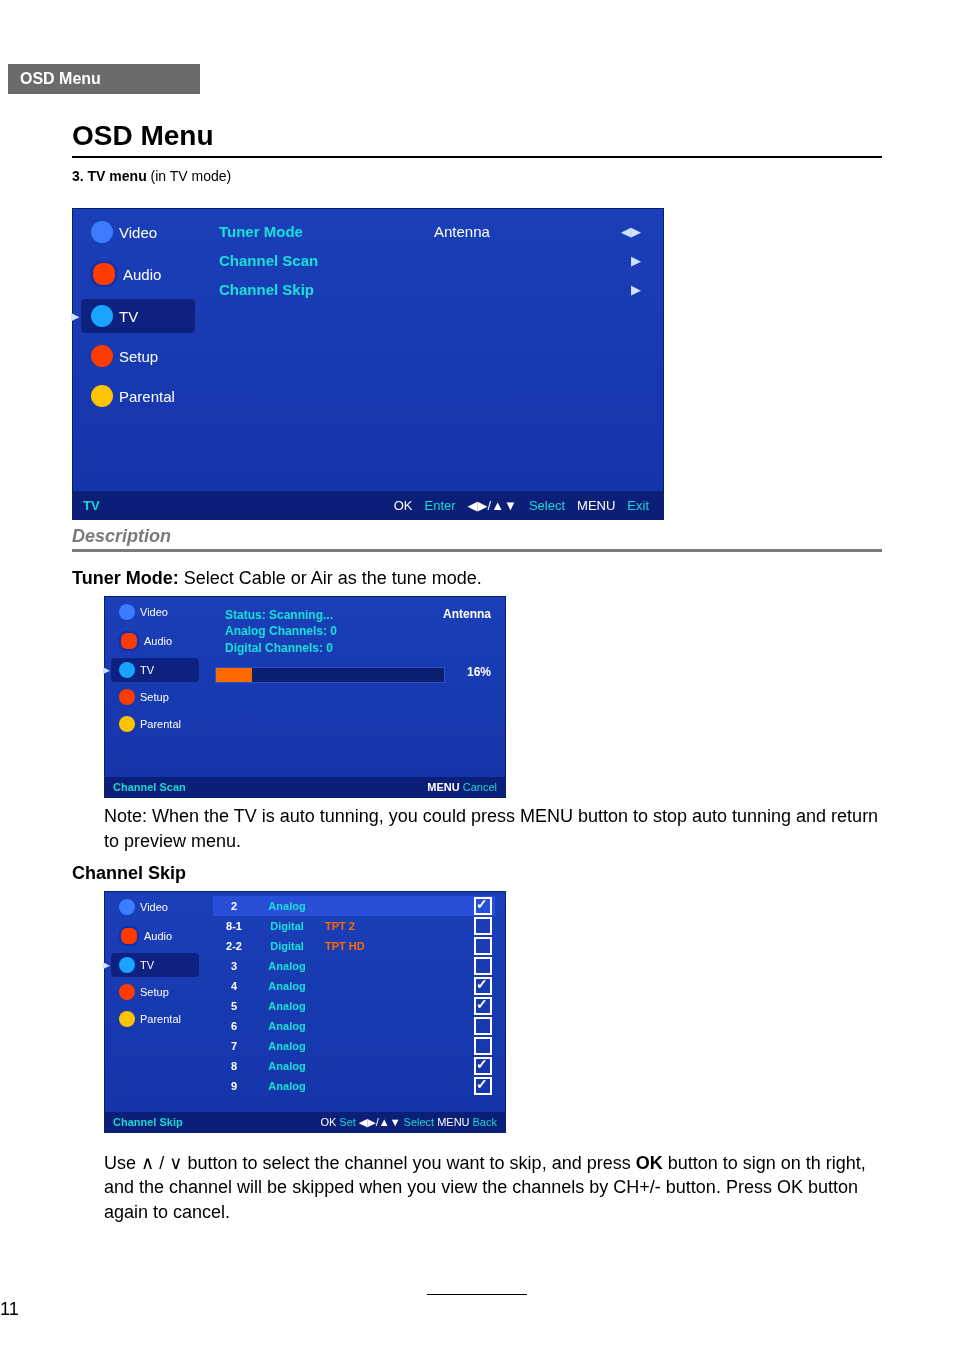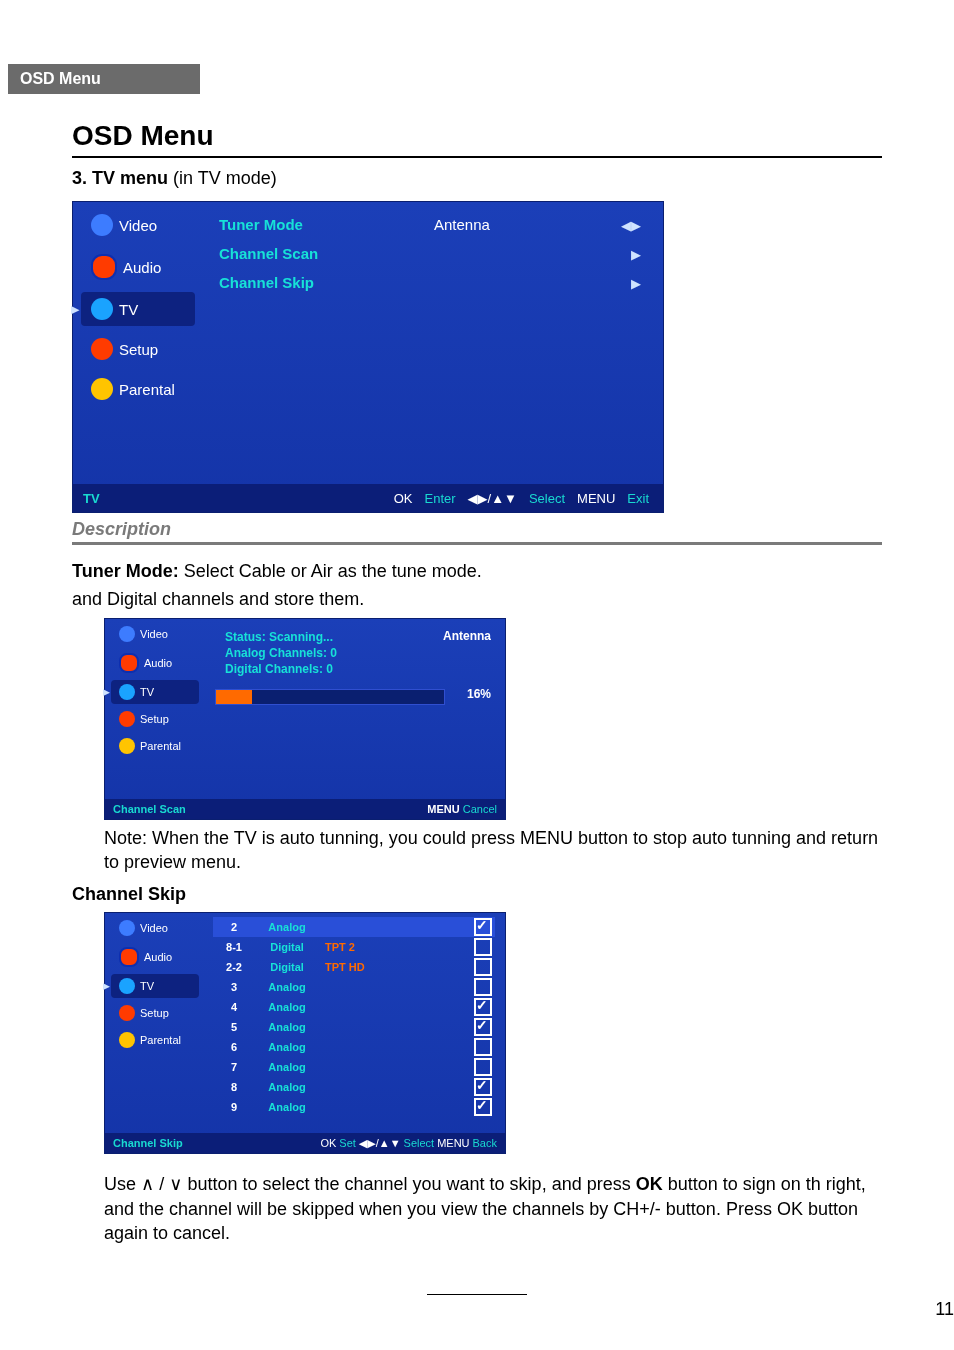--- a/index.html
+++ b/index.html
@@ -1,37 +1,37 @@
 <!DOCTYPE html>
 <html><head>
 <meta charset="utf-8">
 <style>
   html,body{margin:0;padding:0;background:#fff;font-family:Arial,Helvetica,sans-serif;color:#000}
   body{width:954px;min-height:1350px;position:relative}
   .tab{position:absolute;left:8px;top:64px;width:180px;height:30px;background:#6b6b6b;color:#fff;font-weight:bold;font-size:16px;display:flex;align-items:center;padding-left:12px}
   .content{position:absolute;left:72px;top:120px;right:72px}
   h1{font-size:28px;font-weight:bold;margin:0 0 4px 0}
   .hr1{border:none;border-top:2px solid #000;margin:2px 0 10px 0}
-  .subhead{font-size:18px;margin-bottom:12px}
+  .subhead{font-size:14px;margin-bottom:24px}
   .subhead b{font-weight:bold}
   .suffix{font-weight:normal}
   
   .osd{width:590px;height:310px;background:linear-gradient(#1b3fb8,#1434a8);color:#fff;font-size:15px;position:relative;border:1px solid #0a1f70}
   .sidebar{position:absolute;left:0;top:0;width:130px;height:270px}
   .sb-item{display:flex;align-items:center;gap:6px;padding:6px 10px;margin:6px 8px}
   .sb-item .ic{width:22px;height:22px;border-radius:11px;display:inline-block}
   .sb-item.active{background:#0d2280;border-radius:4px;position:relative}
   .sb-item.active::before{content:"▶";position:absolute;left:-10px;font-size:11px;color:#cfe3ff}
   .ic-video{background:#3d7cff}
   .ic-audio{background:#ff3b00;border:2px solid #0d2fb0}
   .ic-tv{background:#1aa3ff}
   .ic-setup{background:#ff3b00}
   .ic-parental{background:#ffc400}
   .panel{position:absolute;left:140px;top:8px;right:16px}
-  .row{display:flex;justify-content:space-between;align-items:flex-end;padding:6px 6px;font-size:15px}
+  .row{display:flex;justify-content:space-between;align-items:center;padding:6px 6px;font-size:15px}
   .row .k{color:#17e1d7;font-weight:bold}
   .row .v{color:#fff}
   .row .arr{color:#cfe3ff;font-size:13px}
   .footer{position:absolute;left:0;bottom:0;width:100%;height:28px;background:#0b1e78;display:flex;align-items:center;font-size:13px;padding:0 10px;box-sizing:border-box}
   .footer .fl{color:#19d9d0;font-weight:bold}
   .footer .cent{margin-left:auto;color:#fff;display:flex;gap:4px;align-items:center}
   .footer .teal{color:#19d9d0}
   .kcap{display:inline-block;padding:0 4px}
   
   .desc-hd{color:#7a7a7a;font-style:italic;font-weight:bold;font-size:18px;margin:6px 0 2px 0}
@@ -70,21 +70,21 @@
   .c-ck{width:24px;display:flex;align-items:center;justify-content:center}
   .ck{width:14px;height:14px;border:2px solid #fff;background:transparent;position:relative}
   .ck.on::after{content:"✓";position:absolute;left:0;top:-3px;font-size:14px;color:#fff;font-weight:bold}
   .digital{color:#17e1d7 !important}
   .analog{color:#17e1d7 !important}
   .footer3{position:absolute;left:0;bottom:0;width:100%;height:20px;background:#0b1e78;display:flex;align-items:center;font-size:11px;padding:0 8px;box-sizing:border-box}
   .footer3 .fl{color:#19d9d0;font-weight:bold}
   .footer3 .rt{margin-left:auto;color:#fff;display:flex;gap:3px}
   .footer3 .teal{color:#19d9d0}
   
-  .pgfoot{position:absolute;left:0;width:954px;bottom:30px;text-align:right;font-size:18px}
+  .pgfoot{position:absolute;left:0;width:954px;bottom:30px;text-align:left;font-size:18px}
   .pgfoot .line{width:100px;border-top:1.5px solid #000;margin:0 auto 4px auto}
 </style>
 </head>
 <body>
 
 <div class="tab">OSD Menu</div>
 
 <div class="content">
   <h1>OSD Menu</h1>
   <hr class="hr1">
@@ -143,21 +143,20 @@
         <span class="teal kcap">Exit</span>
       </span>
     </div>
   </div>
 
   <div class="desc-hd">Description</div>
   <hr class="hr2">
 
   <div class="bodytext">
     <p><b>Tuner Mode:</b><span> Select Cable or Air as the tune mode.</span></p>
-    <p class="indent">and Digital channels and store them.</p>
   </div>
 
   <div class="osd2">
     <div class="sidebar2">
       <div class="sb2">
           <span class="ic2 ic-video"></span>
           <span>Video</span>
         </div>
       <div class="sb2">
           <span class="ic2 ic-audio"></span>

